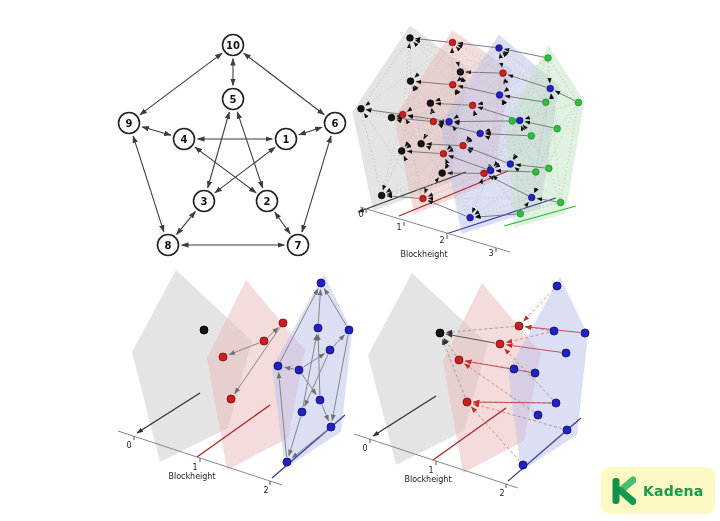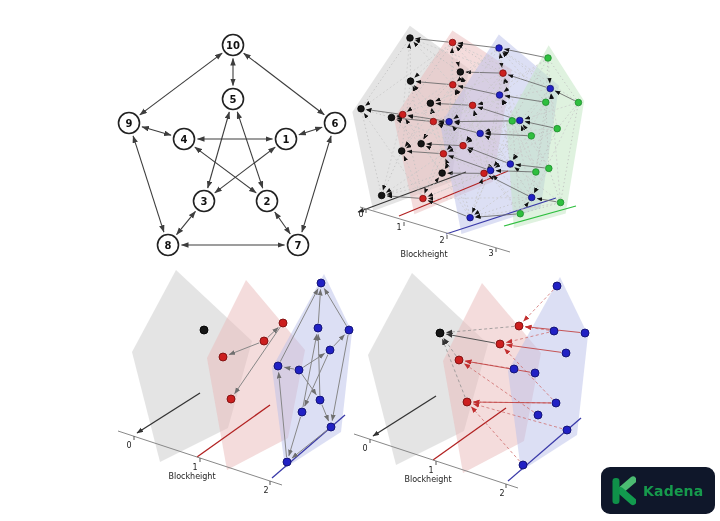--- a/index.html
+++ b/index.html
@@ -405,20 +405,20 @@
       <line x1="370" y1="439" x2="370" y2="443" stroke="#555" stroke-width="1"></line>
       <text x="365" y="451" font-size="8" fill="#222222" text-anchor="middle">0</text>
       <line x1="436" y1="461" x2="436" y2="465" stroke="#555" stroke-width="1"></line>
       <text x="431" y="473" font-size="8" fill="#222222" text-anchor="middle">1</text>
       <line x1="506" y1="484" x2="506" y2="488" stroke="#555" stroke-width="1"></line>
       <text x="502" y="496" font-size="8" fill="#222222" text-anchor="middle">2</text>
       <text x="428" y="482" font-size="8" fill="#222222" text-anchor="middle">Blockheight</text>
     </g>
 </svg>
 
-<div id="kadena-logo" style="background: #0f172a;">
+<div id="kadena-logo" style="background: #fef9c3;">
   <svg width="26" height="30" viewBox="0 0 26 30">
     <line id="k-arm-up" x1="23" y1="4" x2="10.5" y2="14.6" stroke-width="7" stroke-linecap="round" stroke="#4cbb72"></line>
     <line id="k-arm-down" x1="10.5" y1="14.6" x2="23" y2="25.5" stroke-width="7" stroke-linecap="round" stroke="#129a4e"></line>
     <rect id="k-bar" x="2.5" y="2" width="7" height="26" rx="3.2" fill="#0f9149"></rect>
   </svg>
   <span class="word" style="color: rgb(22, 154, 76);">Kadena</span>
 </div>
 
 </body></html>

